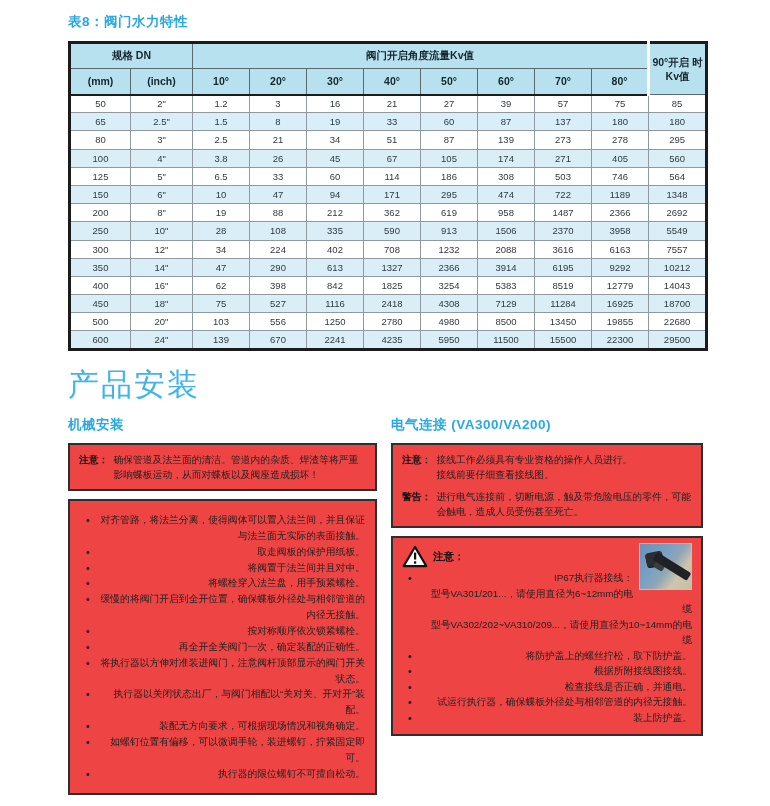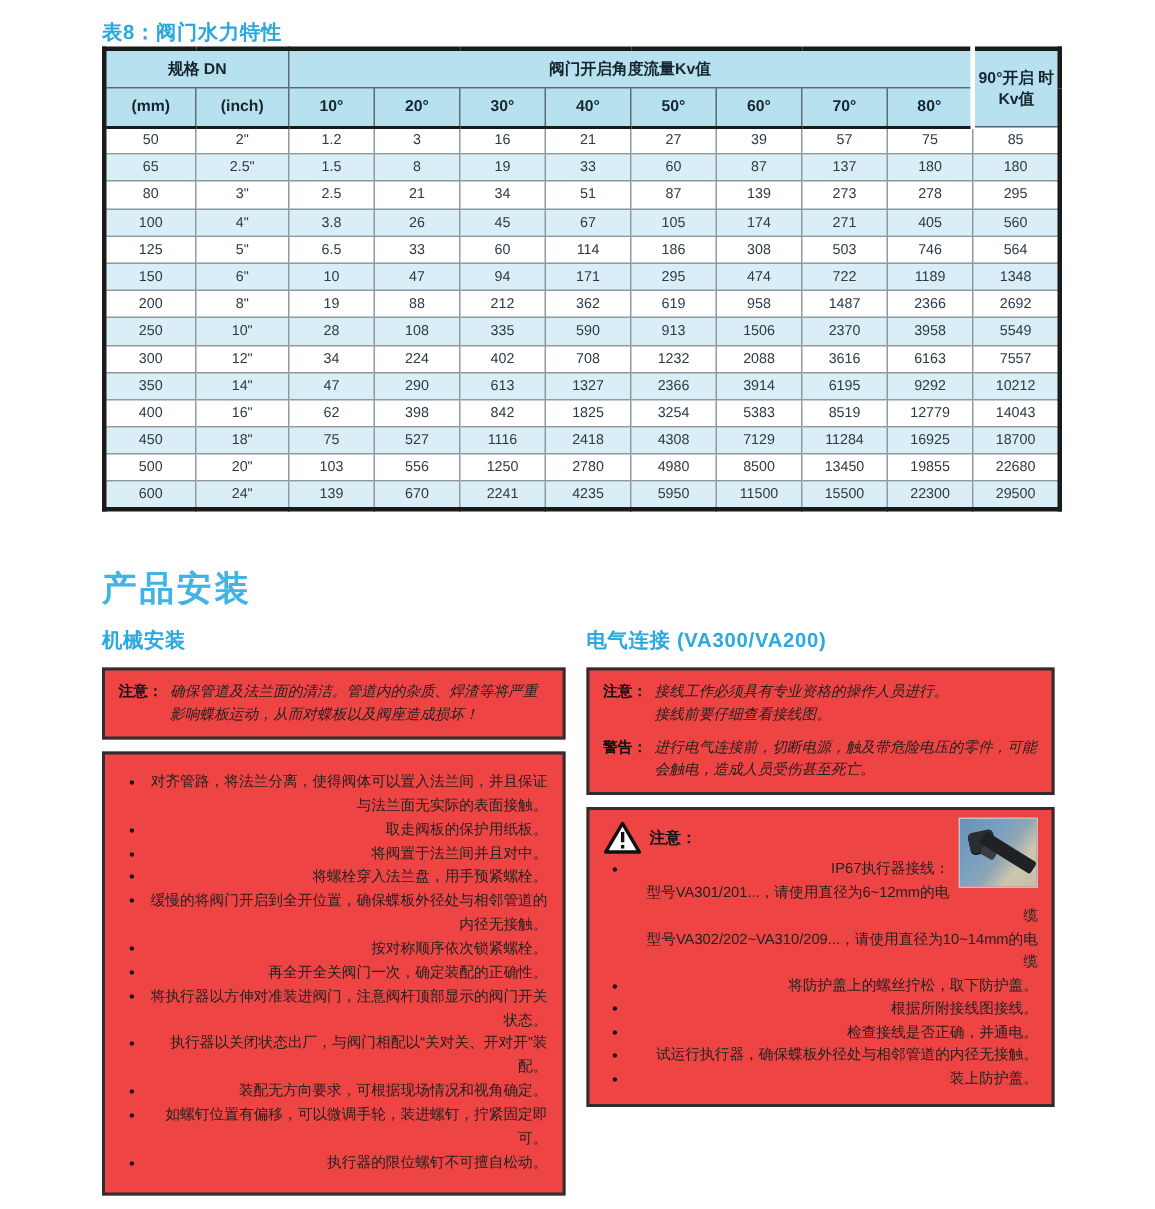--- a/index.html
+++ b/index.html
@@ -11,20 +11,21 @@
     overflow: hidden;
   }
   .content { padding: 13px 67px 0 68px; width: 770px; }
 
   
   .table-title {
     color: #29a8df;
     font-size: 13.5px;
     font-weight: bold;
     letter-spacing: 0.5px;
+    margin-bottom: 10px;
   }
   table.kv-table {
     border-collapse: collapse;
     width: 635px;
     table-layout: fixed;
     border: 3px solid #1b1b1b;
   }
   table.kv-table th, table.kv-table td {
     border: 1px solid #8f9aa0;
     text-align: center;
@@ -45,45 +46,45 @@
     font-size: 9.5px;
     color: #2e3a40;
     height: 18.2px;
     background: #ffffff;
   }
   table.kv-table tbody tr:nth-child(even) td { background: #d9eef7; }
 
   
   .big-title {
     color: #41b4e6;
-    font-size: 23px;
-    font-weight: 700;
+    font-size: 31px;
+    font-weight: 400;
     letter-spacing: 2px;
-    margin-top: 36px;
+    margin-top: 13px;
     margin-bottom: 10px;
   }
   .columns { display: flex; gap: 14px; }
   .col-left  { width: 309px; }
   .col-right { width: 312px; }
   .sub-heading {
     color: #2aa9e0;
     font-size: 13.5px;
     font-weight: bold;
     margin-bottom: 9px;
     letter-spacing: 0.5px;
   }
   .box {
     border: 2px solid #2e2e2e;
     background: #ef4444;
     padding: 7px 9px;
     margin-bottom: 8px;
   }
   .note-row { display: flex; font-size: 9.8px; line-height: 1.55; }
   .note-label { font-weight: bold; white-space: nowrap; margin-right: 5px; color: #111; }
-  .note-text { white-space: pre-line; color: #222; font-style: italic; }
+  .note-text { white-space: pre-line; color: #222; }
   .note-row + .note-row { margin-top: 7px; }
 
   ul.bullets { list-style: none; margin: 2px 0 2px 4px; text-align: right; }
   ul.bullets li {
     position: relative;
     padding-left: 16px;
     font-size: 9.8px;
     line-height: 1.62;
     color: #222;
     white-space: pre-line;

